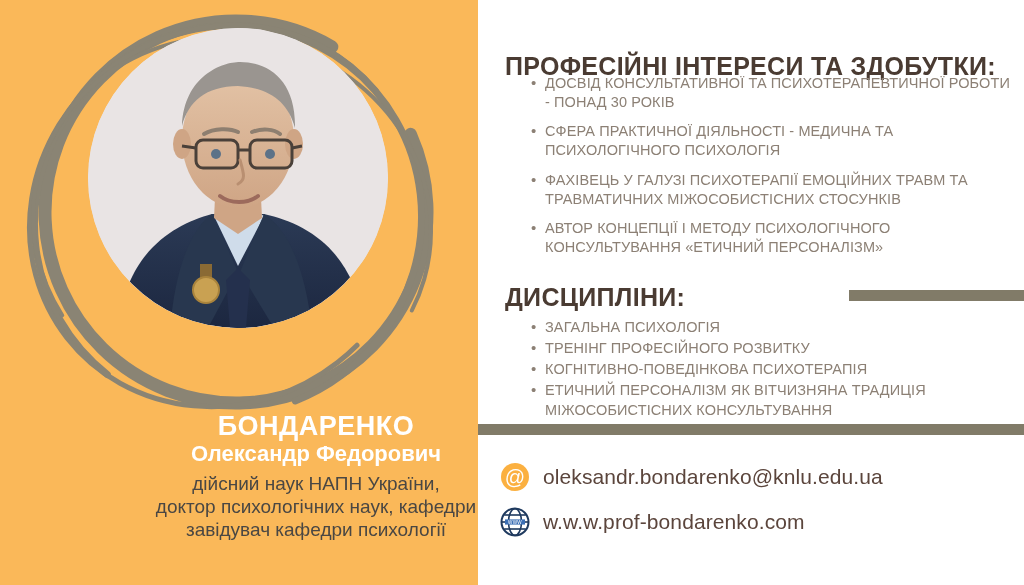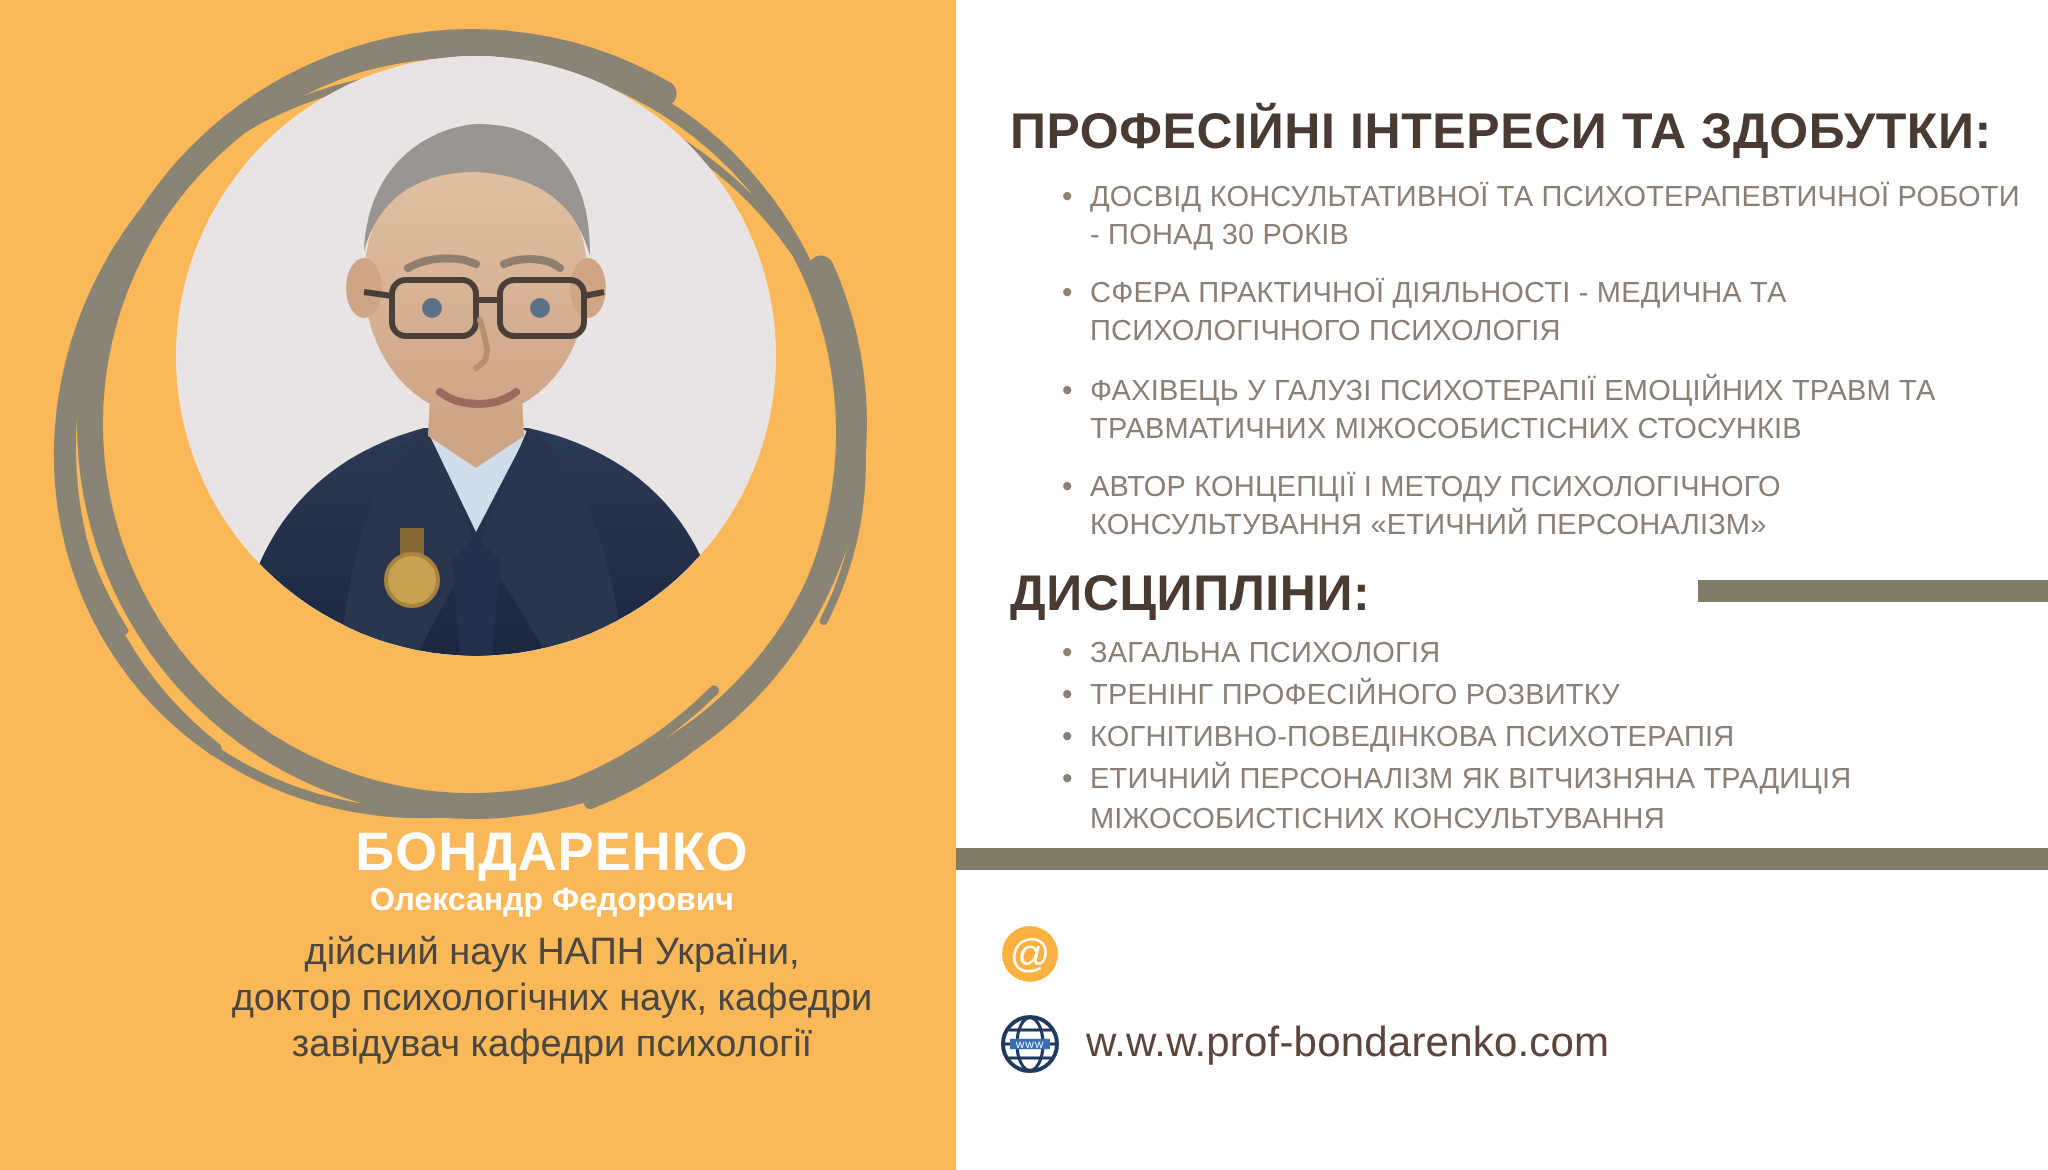--- a/index.html
+++ b/index.html
@@ -52,32 +52,33 @@
   }
   .portrait svg { display: block; width: 100%; height: 100%; }
 
   
   .name-block {
     position: absolute;
     left: 0;
     top: 412px;
     width: 552px;
     text-align: center;
+    padding-left: 40px;
   }
   .surname {
     color: #ffffff;
     font-weight: bold;
     font-size: 27px;
     letter-spacing: .5px;
     line-height: 1.08;
   }
   .givenname {
     color: #ffffff;
     font-weight: bold;
-    font-size: 16px;
+    font-size: 22px;
     line-height: 1.12;
     margin-top: 1px;
   }
   .titles {
     color: #4a4743;
     font-size: 19px;
     line-height: 1.22;
     margin-top: 5px;
   }
   .titles div { white-space: nowrap; }
@@ -116,21 +117,21 @@
     letter-spacing: .1px;
   }
   ul.bullets li::before {
     content: "\2022";
     position: absolute;
     left: -14px;
     top: -1px;
     font-size: 15px;
     color: #8c8075;
   }
-  #list-interests { left: 27px; top: 90px; width: 470px; }
+  #list-interests { left: 27px; top: 74px; width: 470px; }
   #list-interests li { margin-bottom: 10px; }
   #list-disciplines { left: 27px; top: 318px; width: 470px; }
   #list-disciplines li { margin-bottom: 2px; }
 
   
   .bar {
     position: absolute;
     background: #817b68;
     height: 11px;
   }
@@ -270,20 +271,21 @@
 
     <div class="bar" id="bar-bottom"></div>
 
     <div class="contact-row" id="contact-email">
       <span class="contact-icon">
         <svg viewBox="0 0 30 30" xmlns="http://www.w3.org/2000/svg">
           <circle cx="15" cy="15" r="14" fill="#fbb040"></circle>
           <text x="15" y="21.5" text-anchor="middle" font-family="'Liberation Sans', sans-serif" font-size="20" fill="#ffffff">@</text>
         </svg>
       </span>
+      <span class="contact-text">oleksandr.bondarenko@knlu.edu.ua</span>
     </div>
 
     <div class="contact-row" id="contact-web">
       <span class="contact-icon">
         <svg viewBox="0 0 30 30" xmlns="http://www.w3.org/2000/svg">
           <circle cx="15" cy="15" r="13.5" fill="#ffffff" stroke="#1f3a5f" stroke-width="2"></circle>
           <g fill="none" stroke="#1f3a5f" stroke-width="1.6">
             <ellipse cx="15" cy="15" rx="6.5" ry="13.2"></ellipse>
             <path d="M2 15 H28"></path>
             <path d="M4.2 8 H25.8"></path>

